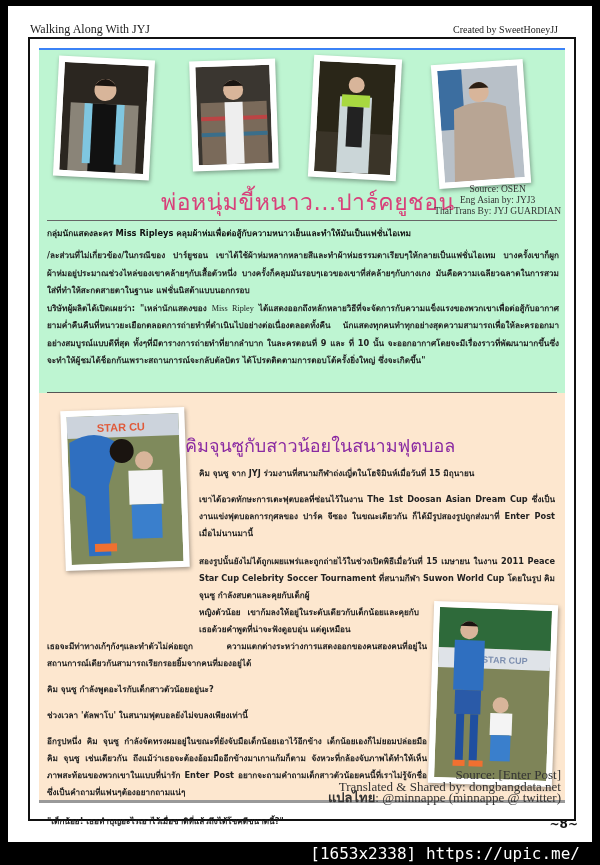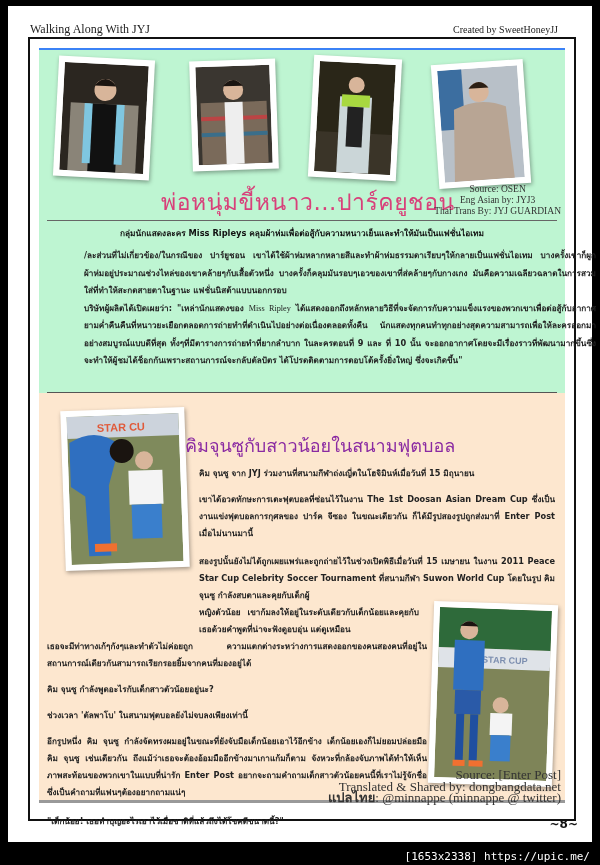--- a/index.html
+++ b/index.html
@@ -37,43 +37,43 @@
   .title1 {
     position: absolute; left: 122px; top: 134px; font-size: 23px; color: #d8407a;
     letter-spacing: 0.5px;
   }
   .credits1 {
     position: absolute; right: 4px; top: 134px; text-align: center;
     font-family: "Liberation Serif", serif; font-size: 9.5px; color: #333; line-height: 11px;
   }
   .rule1 { position: absolute; left: 8px; right: 8px; top: 170px; height: 1px; background: #666; }
   .lead1 {
-    position: absolute; left: 8px; top: 176px; width: 510px; font-size: 8.3px; font-weight: bold; color: #111; text-align: center;
+    position: absolute; left: 8px; top: 176px; width: 510px; font-size: 8.3px; font-weight: bold; color: #111;
   }
   .body1 {
     position: absolute; left: 8px; top: 197px; width: 512px; font-size: 8.2px; font-weight: bold;
-    color: #222; line-height: 17.5px; text-align: justify; margin-left: 37px;
+    color: #222; line-height: 17.5px; text-align: justify;
   }
   .rule2 { position: absolute; left: 8px; right: 8px; top: 342px; height: 1px; background: #555; }
   .title2 {
     position: absolute; left: 146px; top: 38px; font-size: 18px; color: #8a2aa2;
   }
   .p2 { position: absolute; font-size: 8.2px; font-weight: bold; color: #222; line-height: 17px; text-align: justify; }
   .eng { font-family: "Liberation Serif", serif; font-weight: normal; }
   .credits2 {
     position: absolute; right: 4px; top: 376px; text-align: right; font-family: "Liberation Serif", serif;
     font-size: 13px; color: #333; line-height: 11.5px;
   }
   .credits2 b { font-family: "DejaVu Sans", sans-serif; padding-left: 40px; }
   .pagenum {
     position: absolute; right: 14px; top: 811px; font-size: 12px; font-weight: bold; color: #111;
   }
   .wm {
-    position: absolute; right: 10px; bottom: 2px; font-family: "DejaVu Sans Mono", monospace;
-    font-size: 11px; color: #fff;
+    position: absolute; right: 20px; bottom: 2px; font-family: "DejaVu Sans Mono", monospace;
+    font-size: 16px; color: #fff;
   }
 </style>
 </head>
 <body>
 
 <div class="page">
   <div class="hdr-left">Walking Along With JYJ</div>
   <div class="hdr-right">Created by SweetHoneyJJ</div>
 
   <div class="frame">

